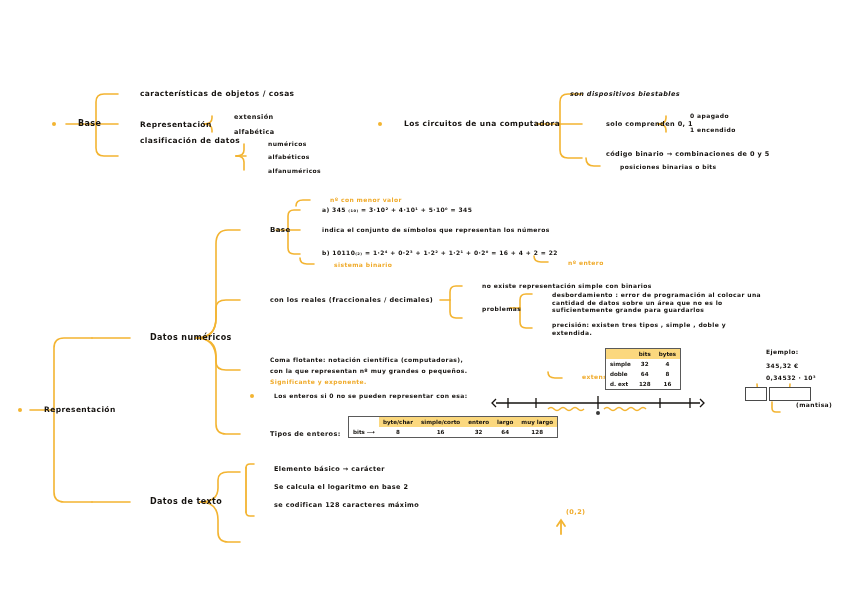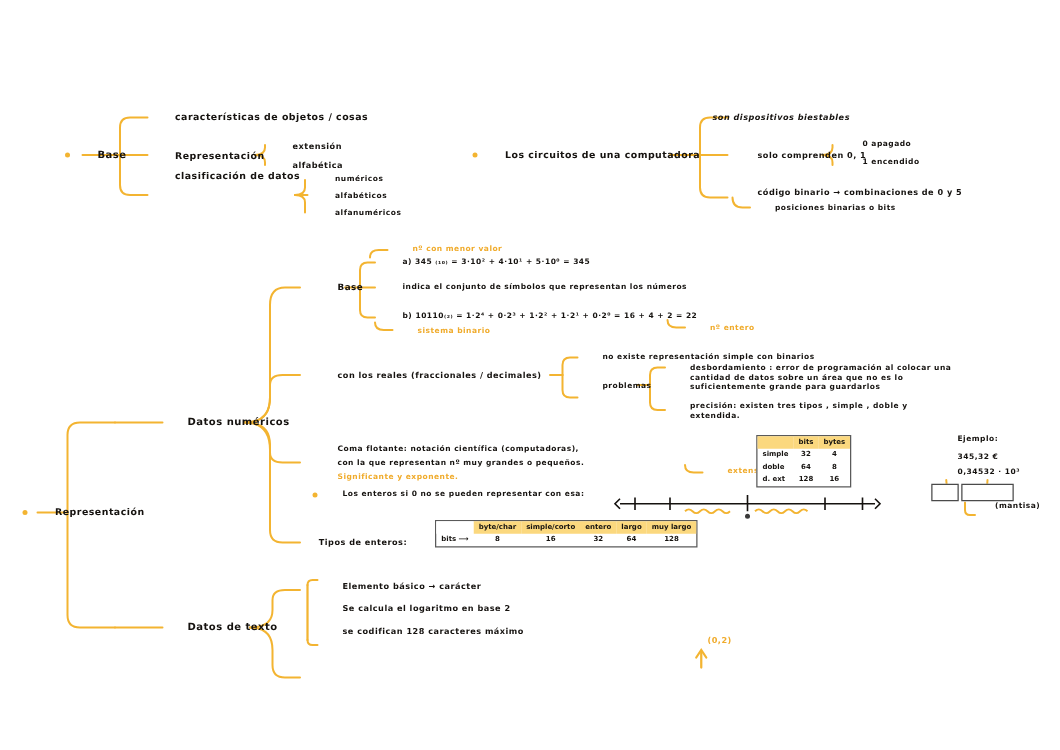--- a/index.html
+++ b/index.html
@@ -215,21 +215,21 @@
 
   <div class="t ink b sz6 blur" style="left:252px;top:356px;">Coma flotante: notación científica (computadoras),</div>
   <div class="t ink b sz6 blur" style="left:252px;top:367px;">con la que representan nº muy grandes o pequeños.</div>
   <div class="t hl b sz6 blur" style="left:252px;top:378px;">Significante y exponente.</div>
 
   <div class="dot" style="left:250px;top:394px;"></div>
   <div class="t ink b sz6 blur" style="left:256px;top:392px;">Los enteros si 0 no se pueden representar con esa:</div>
   <div class="dot dk" style="left:596px;top:411px;"></div>
   <div class="t ink b sz6 blur" style="left:594px;top:414px;opacity:0;">0</div>
 
-  <div class="t ink b sz65 blur" style="left:237px;top:430px;">Tipos de enteros:</div>
+  <div class="t ink b sz65 blur" style="left:252px;top:430px;">Tipos de enteros:</div>
   <div class="tbl" style="left:348px;top:416px;">
     <table>
       <thead>
         <tr>
           <th style="background:#fff"></th>
           <th>byte/char</th>
           <th>simple/corto</th>
           <th>entero</th>
           <th>largo</th>
           <th>muy largo</th>

